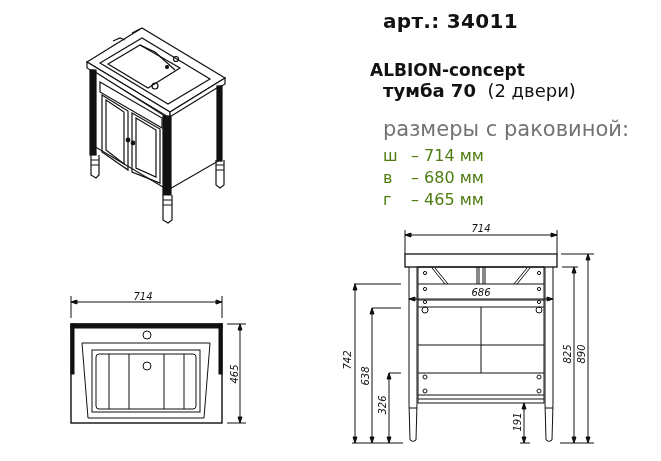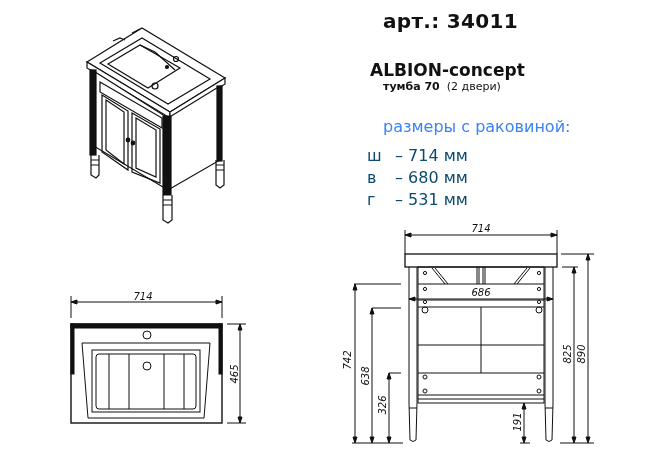--- a/index.html
+++ b/index.html
@@ -1,38 +1,38 @@
 <!DOCTYPE html>
 <html><head>
 <meta charset="utf-8">
 <style>
   html, body { margin: 0; padding: 0; background: #ffffff; }
   body { width: 661px; height: 461px; position: relative; overflow: hidden; font-family: "DejaVu Sans", sans-serif; color: #111; }
   .txt { position: absolute; white-space: nowrap; }
   .art { left: 383px; top: 9px; font-size: 20px; font-weight: bold; letter-spacing: 0.3px; }
   .model { left: 370px; top: 60px; font-size: 17px; font-weight: bold; }
-  .type { left: 383px; top: 80px; font-size: 11px; }
+  .type { left: 383px; top: 80px; font-size: 18px; }
   .type b { font-weight: bold; }
-  .sizes-title { left: 383px; top: 117px; font-size: 16px; color: #3b82f6; }
-  .dim-row { position: absolute; left: 367px; font-size: 16px; color: #0c4a6e; }
+  .sizes-title { left: 383px; top: 117px; font-size: 21px; color: #737373; }
+  .dim-row { position: absolute; left: 383px; font-size: 16px; color: #4d7c0f; }
   .dim-row .k { display: inline-block; width: 28px; }
   .dim-row .d { display: inline-block; }
   svg { position: absolute; left: 0; top: 0; }
   .dimtxt { font-family: "DejaVu Sans", sans-serif; font-style: italic; font-size: 10px; fill: #111; }
 </style>
 </head>
 <body>
 
 <div class="txt art">арт.: 34011</div>
 <div class="txt model">ALBION-concept</div>
 <div class="txt type"><b>тумба 70</b>&nbsp; <span>(2 двери)</span></div>
 <div class="txt sizes-title">размеры с раковиной:</div>
 <div class="dim-row" style="top:146px"><span class="k">ш</span><span class="d">– 714 мм</span></div>
 <div class="dim-row" style="top:168px"><span class="k">в</span><span class="d">– 680 мм</span></div>
-<div class="dim-row" style="top:190px"><span class="k">г</span><span class="d">– 531 мм</span></div>
+<div class="dim-row" style="top:190px"><span class="k">г</span><span class="d">– 465 мм</span></div>
 
 <svg width="661" height="461">
   <g stroke="#111" fill="none" stroke-width="1.2">
 
     <polygon points="87,62 142,28 225,78 170,112" fill="#fff"></polygon>
     <polygon points="87,62 170,112 170,118 87,68" fill="#fff"></polygon>
     <polygon points="170,112 225,78 225,84 170,118" fill="#fff"></polygon>
 
     <polygon points="100,63 142,38 210,79 168,104"></polygon>
     <polygon points="108,64 140,45 180,68 148,88"></polygon>

